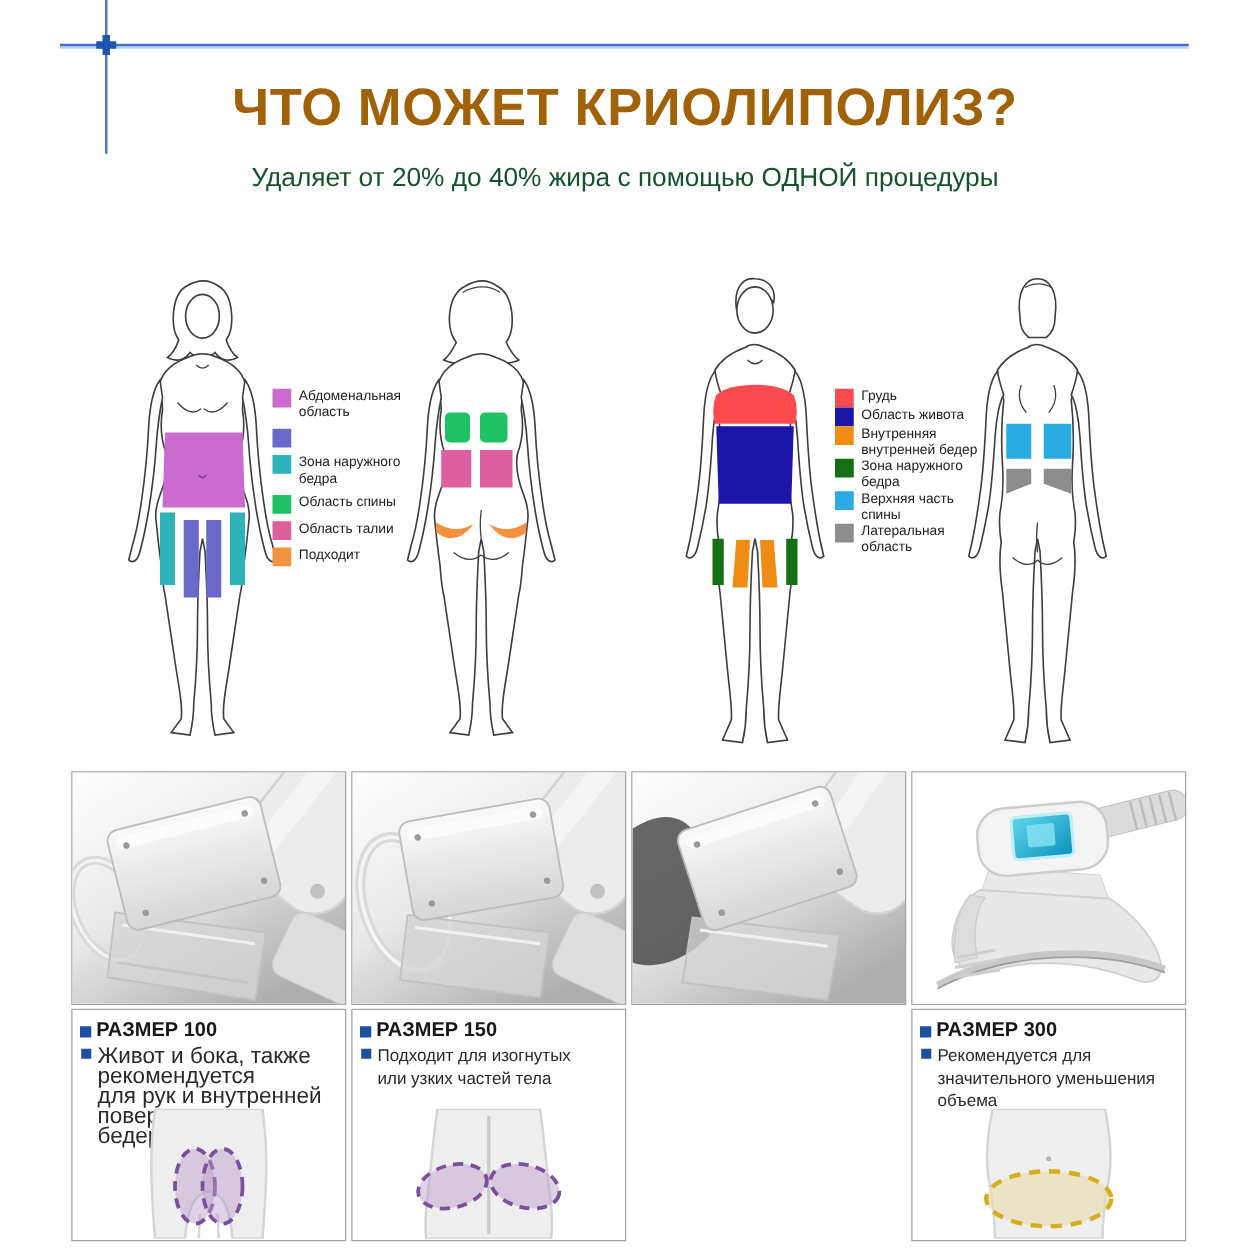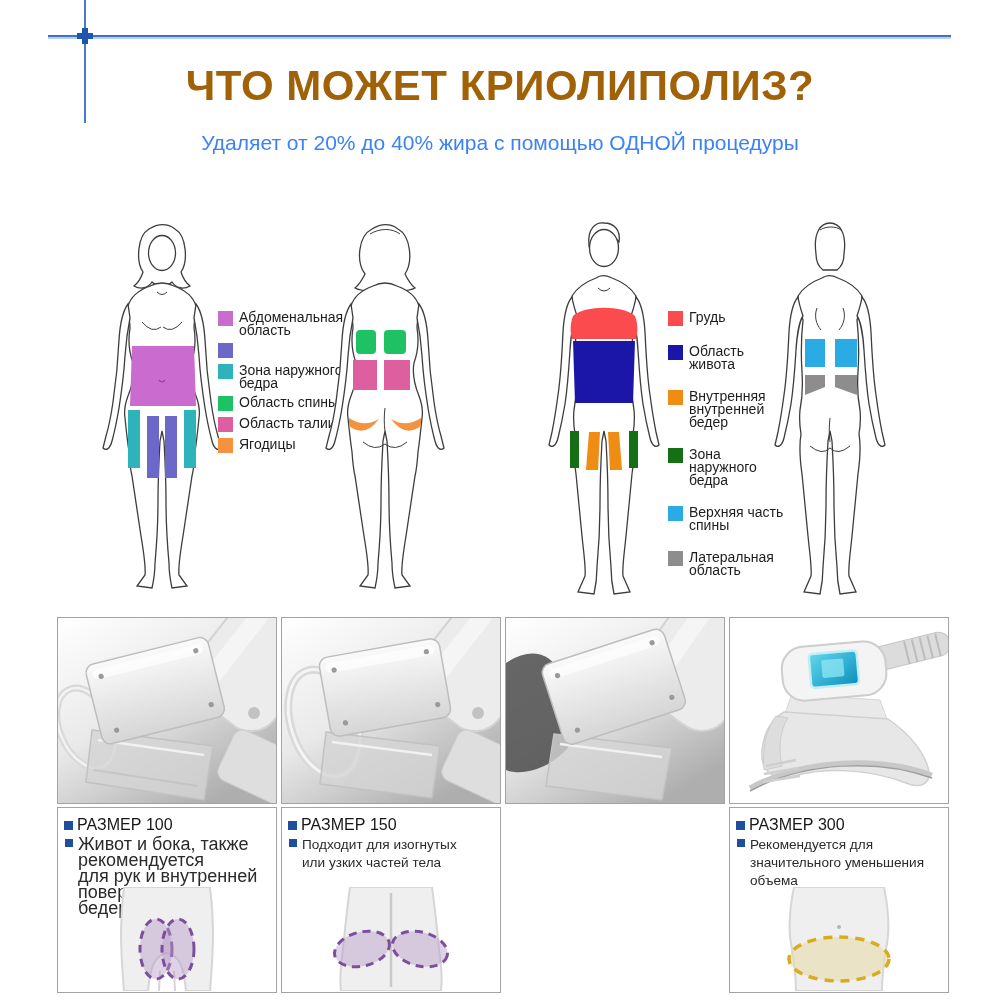--- a/index.html
+++ b/index.html
@@ -8,40 +8,40 @@
   
   .vline{position:absolute;left:84px;top:0;width:2px;height:123px;background:#4b79c9;}
   .hline{position:absolute;left:48px;top:35px;width:903px;height:2px;background:#3f72c4;
          box-shadow:0 2px 0 #b9cfee;}
   .plus-h{position:absolute;left:77px;top:33px;width:16px;height:6px;background:#1d55b0;}
   .plus-v{position:absolute;left:82px;top:28px;width:6px;height:16px;background:#1d55b0;}
   
   .title{position:absolute;top:62px;left:0;width:100%;text-align:center;
          font-size:42px;font-weight:bold;color:#a16207;letter-spacing:.5px;}
   .subtitle{position:absolute;top:131px;left:0;width:100%;text-align:center;
-            font-size:21px;color:#3b82f6;}
+            font-size:21px;color:#14532d;}
   
   .fig{position:absolute;}
   
   .legend{position:absolute;display:flex;flex-direction:column;}
   .legend-f{left:218px;top:311px;width:132px;gap:6px;}
-  .legend-m{left:668px;top:311px;width:122px;gap:19px;}
+  .legend-m{left:668px;top:311px;width:122px;gap:0;}
   .legend-row{display:flex;align-items:flex-start;}
   .swatch{width:15px;height:15px;flex:none;margin-right:6px;}
-  .legend-label{font-size:14px;line-height:13px;color:#1d1d1d;white-space:pre-line;}
+  .legend-label{font-size:11px;line-height:13px;color:#1d1d1d;white-space:pre-line;}
   .legend-m .legend-label{width:104px;}
   .legend-f .legend-label{width:118px;}
   
   .photo-box{position:absolute;top:617px;width:218px;height:185px;border:1px solid #a3a3a3;background:#fff;}
   .info-box{position:absolute;top:807px;width:218px;height:184px;border:1px solid #a3a3a3;background:#fff;}
   .c1{left:57px}.c2{left:281px}.c3{left:505px}.c4{left:729px}
   .photo-box svg{display:block;width:100%;height:100%;}
   .panel-head{display:flex;align-items:center;margin:8px 6px 2px 6px;}
   .panel-bullet{width:9px;height:9px;background:#1e4f9e;flex:none;margin-right:4px;}
-  .panel-title{font-size:16px;font-weight:normal;color:#171717;}
+  .panel-title{font-size:16px;font-weight:bold;color:#171717;}
   .panel-desc-row{display:flex;align-items:flex-start;margin:1px 6px 0 6px;}
   .desc-bullet{width:8px;height:8px;background:#1e4f9e;flex:none;margin:3px 5px 0 1px;}
   .panel-desc{font-size:18px;line-height:16px;color:#2a2a2a;white-space:pre-line;}
   .big .panel-desc{font-size:13.6px;line-height:18px;}
   .illus{position:absolute;left:1px;right:1px;bottom:1px;height:104px;}
   .illus svg{display:block;width:100%;height:100%;}
 </style>
 </head>
 <body>
 
@@ -93,21 +93,21 @@
     <div class="legend-row">
         <span class="swatch" style="background-color: rgb(30, 194, 100);"></span>
         <span class="legend-label">Область спины</span>
       </div>
     <div class="legend-row">
         <span class="swatch" style="background-color: rgb(222, 95, 159);"></span>
         <span class="legend-label">Область талии</span>
       </div>
     <div class="legend-row">
         <span class="swatch" style="background-color: rgb(245, 146, 63);"></span>
-        <span class="legend-label">Ягодицы</span>
+        <span class="legend-label">Подходит</span>
       </div>
   </div>
 
   <div class="fig" style="left:318px;top:222px;width:135px;height:372px;">
     <svg viewBox="0 0 135 372">
       <g stroke="#3d3d3d" stroke-width="1.3" fill="#ffffff">
         <path d="M47 52 C38 40 40 14 54 7 C64 1 72 1 80 7 C93 14 95 40 87 52 C90 58 93 63 97 66 C88 71 46 71 37 66 C41 63 44 58 47 52 Z"></path>
         <path d="M55 64 C44 68 36 74 33 84 C33 93 35 99 35 106 C33 118 34 130 38 141 C40 152 37 164 33 174 C30 182 29 190 30 196 C31 206 32 216 34 230 C35 244 36 250 37 254 C40 274 43 294 46 314 C49 332 51 344 50 353 L42 364 L57 366 C59 357 60 349 60 341 C62 319 63 299 63 279 C63 257 64 237 65 219 L67 209 L69 219 C70 237 71 257 71 279 C71 299 72 319 74 341 C74 349 75 357 77 366 L92 364 L84 353 C83 344 85 332 88 314 C91 294 94 274 97 254 C98 250 99 244 100 230 C102 216 103 206 104 196 C105 190 104 182 101 174 C97 164 94 152 96 141 C100 130 101 118 99 106 C99 99 101 93 101 84 C98 74 90 68 79 64 C71 60 63 60 55 64 Z"></path>
         <path d="M33 82 C27 90 25 102 24 118 C23 140 21 160 18 180 C16 194 14 204 11 214 L8 226 C11 229 15 227 17 219 C20 208 22 198 24 186 C27 167 29 150 30 134 C31 120 33 106 35 96 Z"></path>
         <path d="M101 82 C107 90 109 102 110 118 C111 140 113 160 116 180 C118 194 120 204 123 214 L126 226 C123 229 119 227 117 219 C114 208 112 198 110 186 C107 167 105 150 104 134 C103 120 101 106 99 96 Z"></path>

